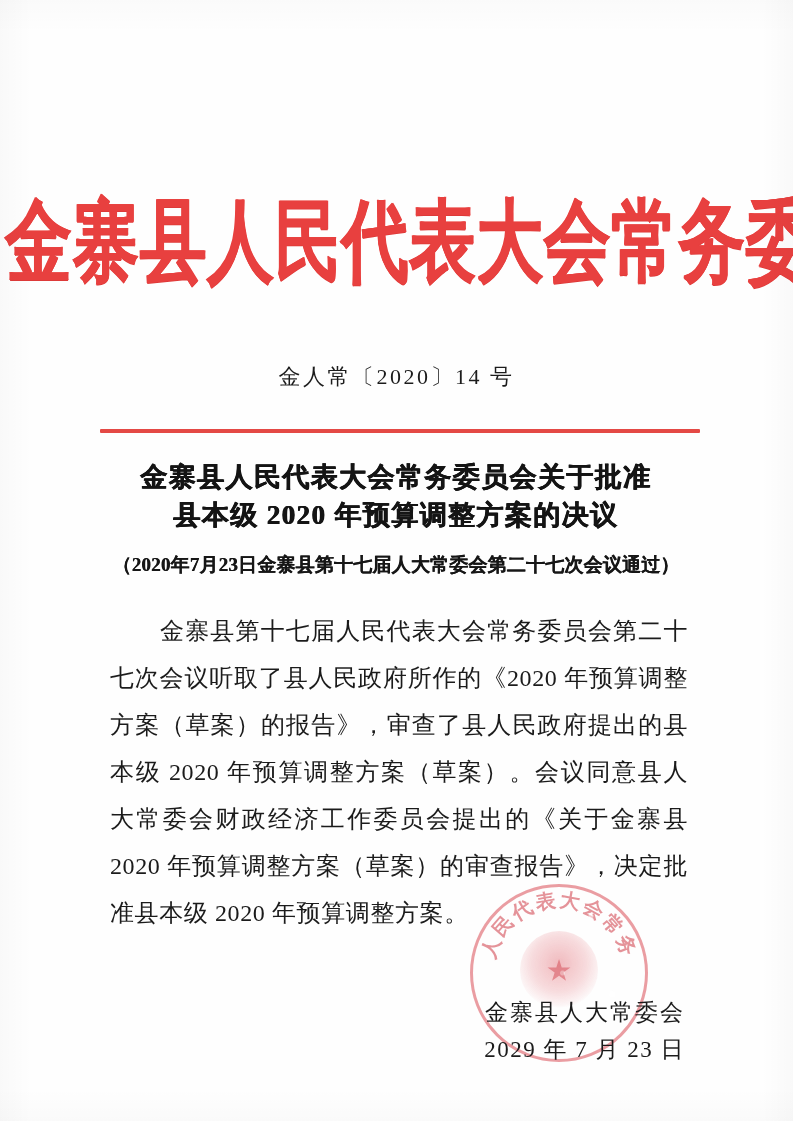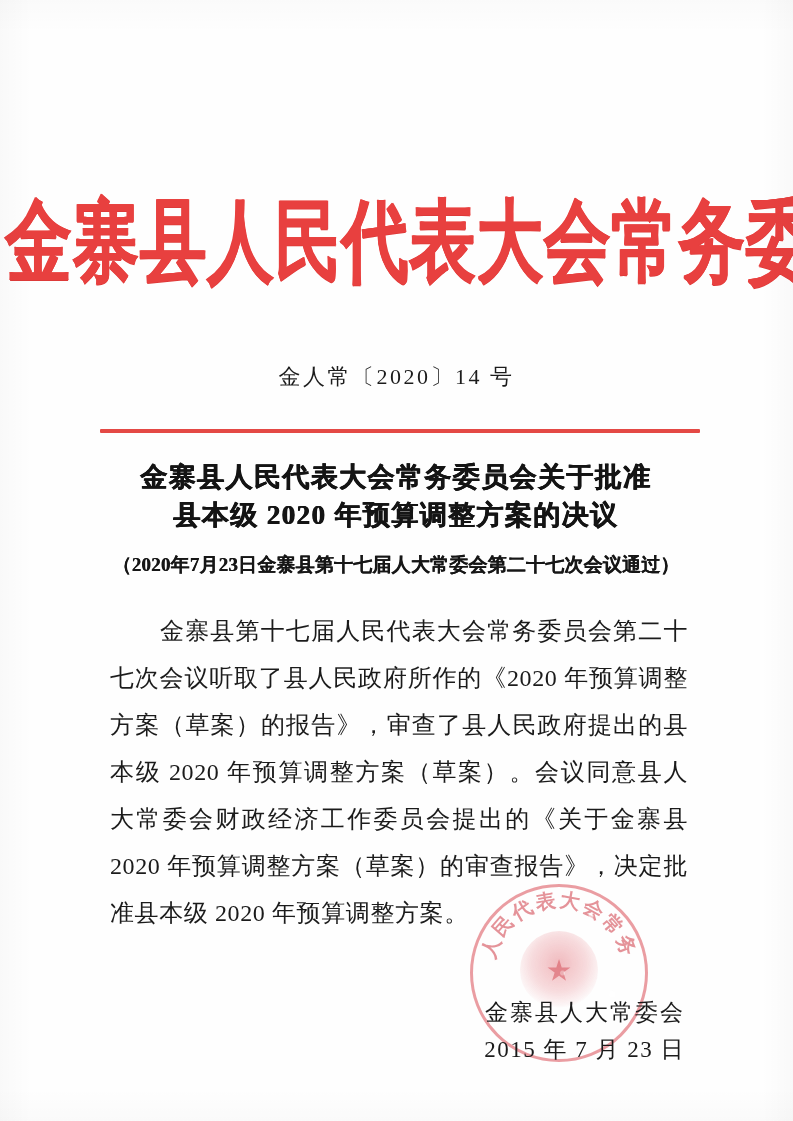--- a/index.html
+++ b/index.html
@@ -252,16 +252,16 @@
       </svg>
     </div>
     <div class="seal-inner-emblem">
       <div class="seal-star">★</div>
     </div>
     <div class="seal-texture"></div>
   </div>
 
   <div class="signature">
     <div>金寨县人大常委会</div>
-    <div class="signature-date">2015 年 7 月 23 日</div>
+    <div class="signature-date">2029 年 7 月 23 日</div>
   </div>
 
 </div>
 
 </body></html>

